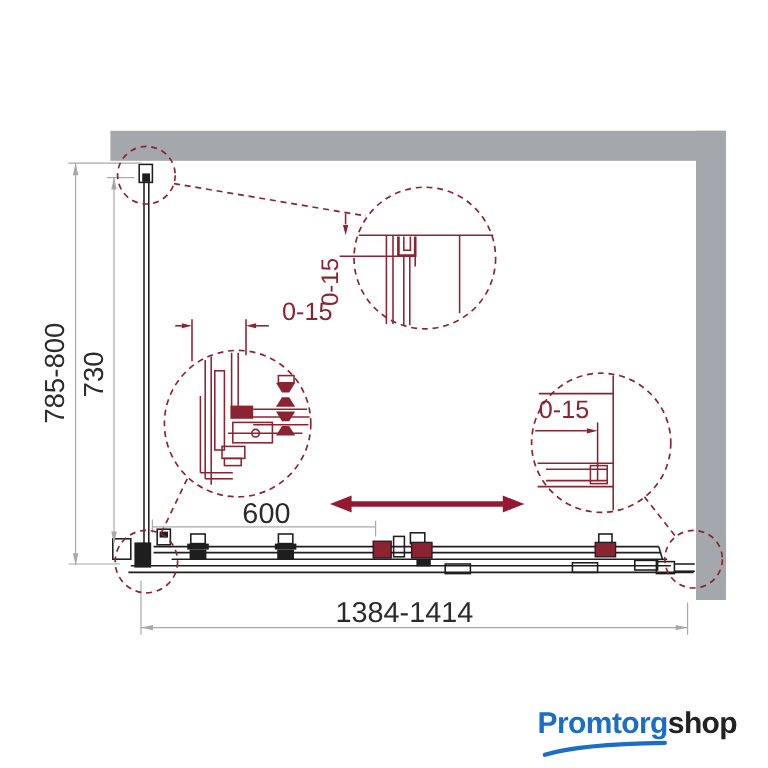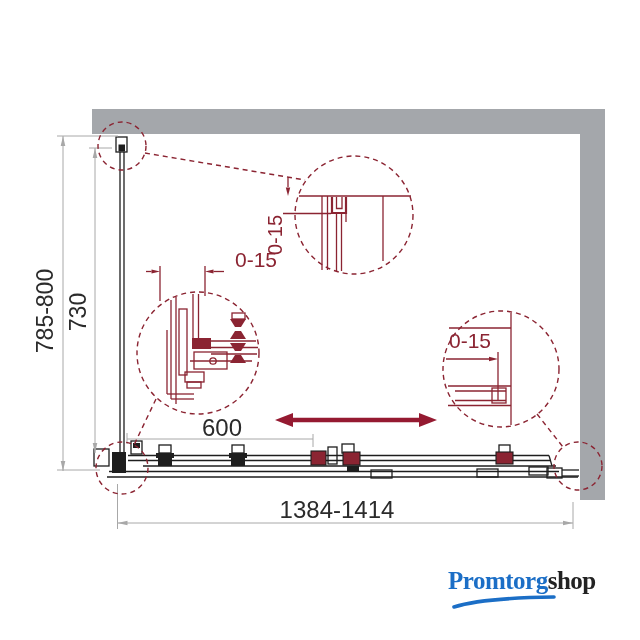--- a/index.html
+++ b/index.html
@@ -20,21 +20,21 @@
   .wall {fill:var(--wall-gray,#a4a7ab);stroke:none;}
   .dash {stroke:var(--detail-red,#8b2432);fill:none;stroke-width:1.4;stroke-dasharray:5 4;}
   .arrf {fill:var(--arrow-red,#951a31);stroke:none;}
 
   .dimtext{fill:var(--text-dark,#2b2b2b);font-family:"Liberation Sans",sans-serif;font-size:23px;}
   .dimtextb{fill:var(--text-dark,#2b2b2b);font-family:"Liberation Sans",sans-serif;font-size:24px;}
   .redtext{fill:var(--detail-red,#8b2432);font-family:"Liberation Sans",sans-serif;font-size:20px;}
   .redtext2{fill:var(--detail-red,#8b2432);font-family:"Liberation Sans",sans-serif;font-size:21px;}
 
   
-  .logo{position:absolute;left:448px;top:568px;width:175px;height:45px;font-family:Liberation Serif, serif;}
+  .logo{position:absolute;left:448px;top:590px;width:175px;height:45px;}
   .logo-text{font-weight:bold;font-size:25px;letter-spacing:-0.5px;white-space:nowrap;line-height:26px;}
   .lp{color:var(--logo-blue,#1b6ec6);}
   .ls{color:var(--logo-dark,#222222);}
   .swoosh{position:absolute;left:4px;top:24px;}
 </style>
 </head>
 <body>
 
 <div class="stage">
 <svg width="640" height="640" viewBox="0 0 640 640">

